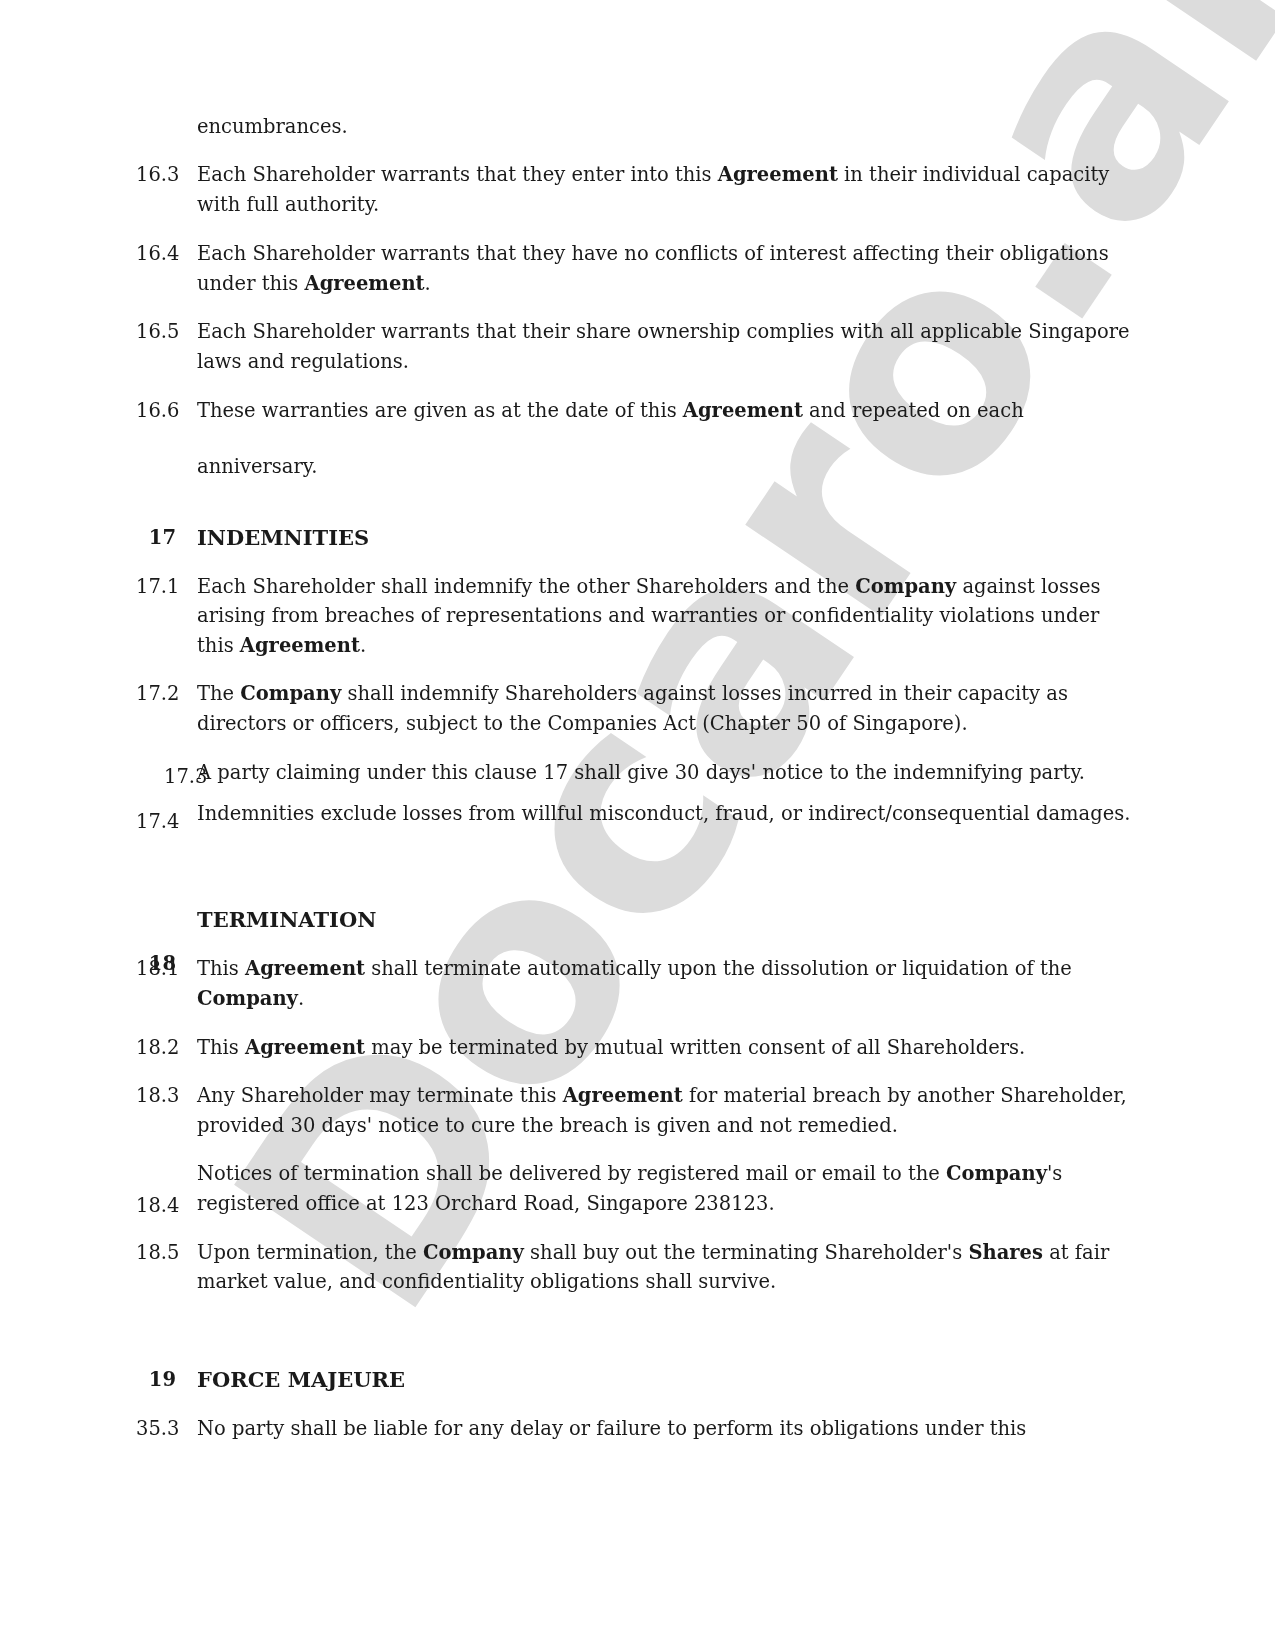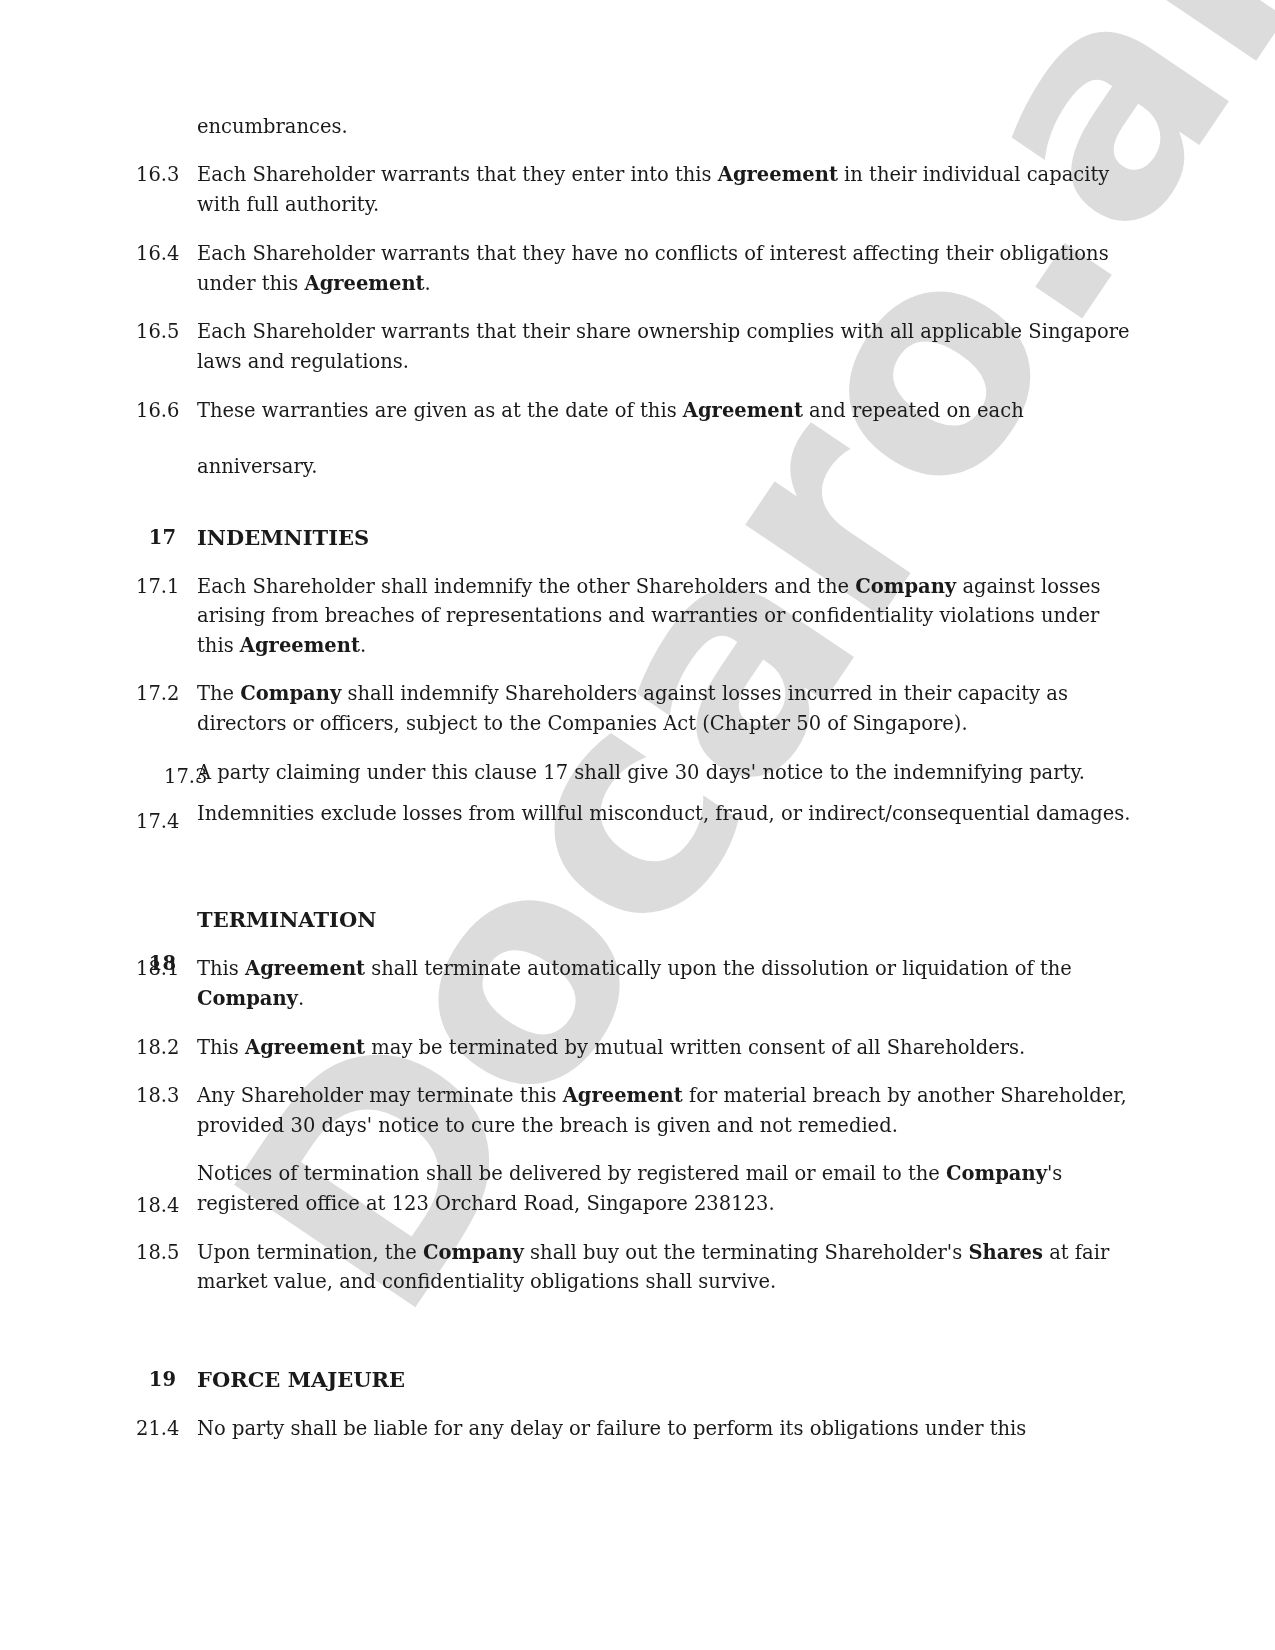--- a/index.html
+++ b/index.html
@@ -59,16 +59,16 @@
       <div class="line" style="left: 197px; top: 1081px;">Any Shareholder may terminate this <b>Agreement</b> for material breach by another Shareholder,</div>
       <div class="line" style="left: 197px; top: 1111px;">provided 30 days' notice to cure the breach is given and not remedied.</div>
       <div class="num" style="top: 1159px; margin-top: 32px;">18.4</div>
       <div class="line" style="left: 197px; top: 1159px;">Notices of termination shall be delivered by registered mail or email to the <b>Company</b>'s</div>
       <div class="line" style="left: 197px; top: 1189px;">registered office at 123 Orchard Road, Singapore 238123.</div>
       <div class="num" style="top: 1238px;">18.5</div>
       <div class="line" style="left: 197px; top: 1238px;">Upon termination, the <b>Company</b> shall buy out the terminating Shareholder's <b>Shares</b> at fair</div>
       <div class="line" style="left: 197px; top: 1267px;">market value, and confidentiality obligations shall survive.</div>
       <div class="hnum" style="top: 1365px;">19</div>
       <div class="head" style="top: 1365px;">FORCE MAJEURE</div>
-      <div class="num" style="top: 1414px;">21.4</div>
+      <div class="num" style="top: 1414px;">35.3</div>
       <div class="line" style="left: 197px; top: 1414px;">No party shall be liable for any delay or failure to perform its obligations under this</div>
     </div>
 </div>
 
 </body></html>

